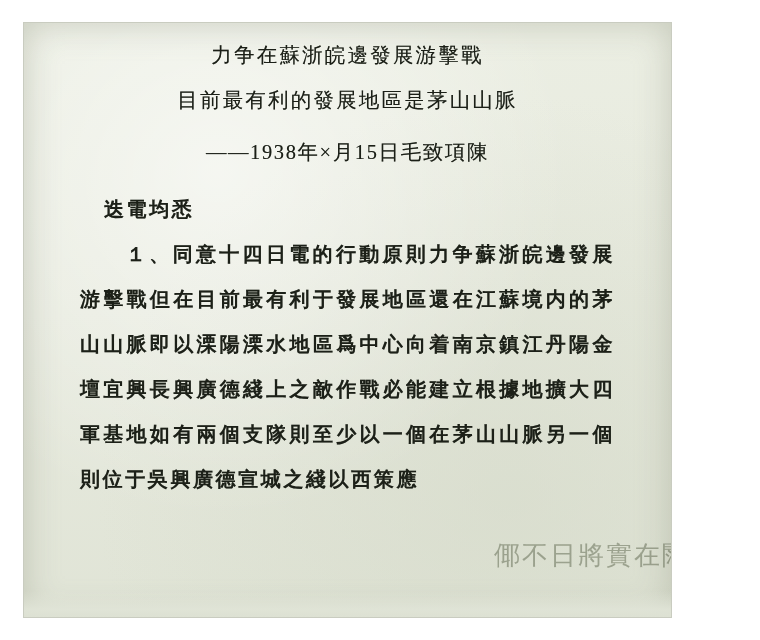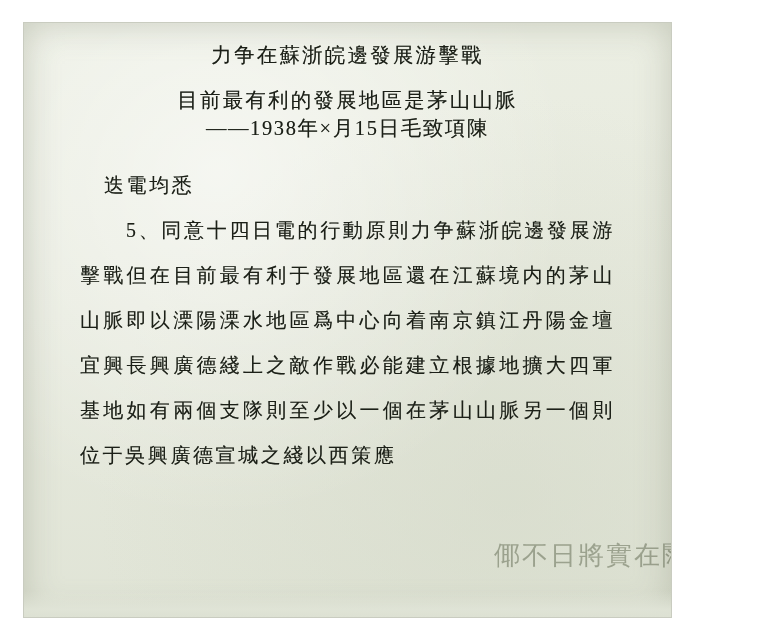--- a/index.html
+++ b/index.html
@@ -63,31 +63,32 @@
   .title-line {
     font-size: 20.5px;
     letter-spacing: 2.2px;
     line-height: 1.0;
     margin: 0 0 24px 0;
     font-weight: 400;
     color: #1b1f17;
     text-shadow: 0 0 0.6px rgba(30,35,25,0.5);
   }
   .title-line.second {
-    margin-bottom: 8px;
+    margin-bottom: 32px;
   }
   .title-line.third {
     letter-spacing: 1.6px;
   }
   .body-block {
     font-size: 20px;
     line-height: 45px;
     letter-spacing: 2.6px;
     color: #1c2018;
     text-shadow: 0 0 0.6px rgba(30,35,25,0.45);
+    font-weight: bold;
   }
   .para {
     margin: 0;
     text-align: justify;
     text-align-last: left;
   }
   .para.indent-1 {
     text-indent: 24px;
   }
   .para.indent-2 {
@@ -135,21 +136,21 @@
     <div class="sheet">
 
       <div class="title-block">
         <div class="title-line first">力争在蘇浙皖邊發展游擊戰</div>
         <div class="title-line second">目前最有利的發展地區是茅山山脈</div>
         <div class="title-line third">——1938年×月15日毛致項陳</div>
       </div>
 
       <div class="body-block">
         <p class="para indent-1">迭電均悉</p>
-        <p class="para indent-2">5、同意十四日電的行動原則力争蘇浙皖邊發展游擊戰但在目前最有利于發展地區還在江蘇境内的茅山山脈即以溧陽溧水地區爲中心向着南京鎮江丹陽金壇宜興長興廣德綫上之敵作戰必能建立根據地擴大四軍基地如有兩個支隊則至少以一個在茅山山脈另一個則位于吳興廣德宣城之綫以西策應</p>
+        <p class="para indent-2">１、同意十四日電的行動原則力争蘇浙皖邊發展游擊戰但在目前最有利于發展地區還在江蘇境内的茅山山脈即以溧陽溧水地區爲中心向着南京鎮江丹陽金壇宜興長興廣德綫上之敵作戰必能建立根據地擴大四軍基地如有兩個支隊則至少以一個在茅山山脈另一個則位于吳興廣德宣城之綫以西策應</p>
       </div>
 
     </div>
 
     <div class="watermark">倻不日將實在闊</div>
 
     <div class="bottom-fade"></div>
   </div>
 </div>
 

